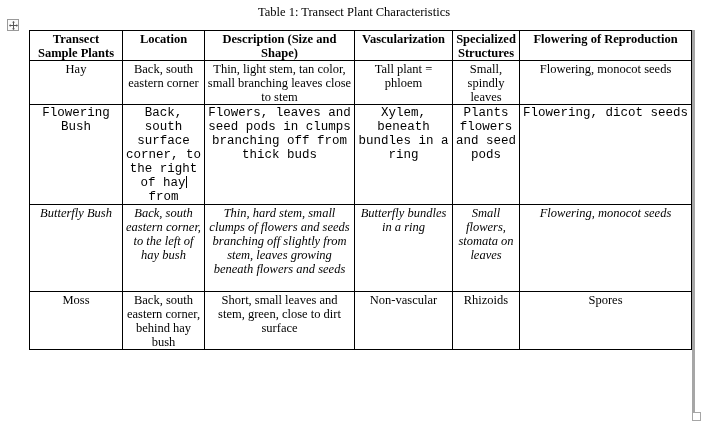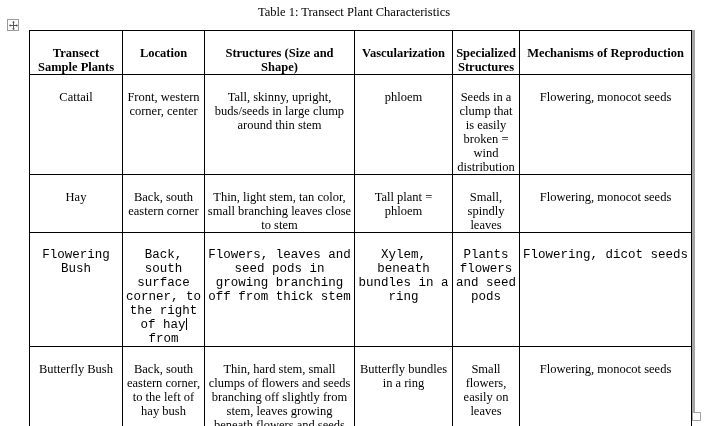--- a/index.html
+++ b/index.html
@@ -28,30 +28,30 @@
     position:absolute;left:29px;top:30px;
     border-collapse:collapse;
     table-layout:fixed;
     width:663px;
     font-size:12.5px;line-height:14px;
   }
   .doc-table td,.doc-table th{
     border:1px solid #000;
     vertical-align:top;
     text-align:center;
-    padding:15px 2px 0 2px;
+    padding:1px 2px 0 2px;
     overflow:hidden;
     font-weight:normal;
   }
   .doc-table thead th{font-weight:bold;}
   tr.r-head{height:27px;}
   tr.r0{height:89px;}
   tr.r1{height:44px;}
   tr.r2{height:76px;font-family:Liberation Mono, monospace;}
-  tr.r3{height:87px;}
+  tr.r3{height:87px;font-style:italic;}
   tr.r4{height:55px;}
   .page-edge-line{
     position:absolute;left:692px;top:30px;
     width:3px;height:383px;
     background:#a6a6a6;
   }
   .resize-handle{
     position:absolute;left:692px;top:412px;
     width:7px;height:7px;
     background:#fff;
@@ -83,59 +83,59 @@
       <col style="width:82px">
       <col style="width:150px">
     <col style="width:98px">
       <col style="width:67px">
       <col style="width:172px">
   </colgroup>
   <thead>
     <tr class="r-head">
       <th>Transect Sample Plants</th>
       <th>Location</th>
-      <th>Structures (Size and Shape)</th>
+      <th>Description (Size and Shape)</th>
       <th>Vascularization</th>
       <th>Specialized Structures</th>
-      <th>Mechanisms of Reproduction</th>
+      <th>Flowering of Reproduction</th>
     </tr>
   </thead>
   <tbody>
-    <tr class="r0">
-      <td>Cattail</td>
-      <td>Front, western corner, center</td>
-      <td>Tall, skinny, upright, buds/seeds in large clump around thin stem</td>
-      <td>phloem</td>
-      <td>Seeds in a clump that is easily broken = wind distribution</td>
-      <td>Flowering, monocot seeds</td>
-    </tr>
     <tr class="r1">
       <td>Hay</td>
       <td>Back, south eastern corner</td>
       <td>Thin, light stem, tan color, small branching leaves close to stem</td>
       <td>Tall plant = phloem</td>
       <td>Small, spindly leaves</td>
       <td>Flowering, monocot seeds</td>
     </tr>
     <tr class="r2">
       <td>Flowering Bush</td>
       <td>
         <span>Back, south surface corner, to the right of hay</span><span class="caret"></span>
         <span>from</span>
       </td>
-      <td>Flowers, leaves and seed pods in growing branching off from thick stem</td>
+      <td>Flowers, leaves and seed pods in clumps branching off from thick buds</td>
       <td>Xylem, beneath bundles in a ring</td>
       <td>Plants flowers and seed pods</td>
       <td>Flowering, dicot seeds</td>
     </tr>
     <tr class="r3">
       <td>Butterfly Bush</td>
       <td>Back, south eastern corner, to the left of hay bush</td>
       <td>Thin, hard stem, small clumps of flowers and seeds branching off slightly from stem, leaves growing beneath flowers and seeds</td>
       <td>Butterfly bundles in a ring</td>
-      <td>Small flowers, easily on leaves</td>
+      <td>Small flowers, stomata on leaves</td>
       <td>Flowering, monocot seeds</td>
+    </tr>
+    <tr class="r4">
+      <td>Moss</td>
+      <td>Back, south eastern corner, behind hay bush</td>
+      <td>Short, small leaves and stem, green, close to dirt surface</td>
+      <td>Non-vascular</td>
+      <td>Rhizoids</td>
+      <td>Spores</td>
     </tr>
   </tbody>
 </table>
 
 <div class="page-edge-line"></div>
 <div class="resize-handle"></div>
 
 </body></html>

